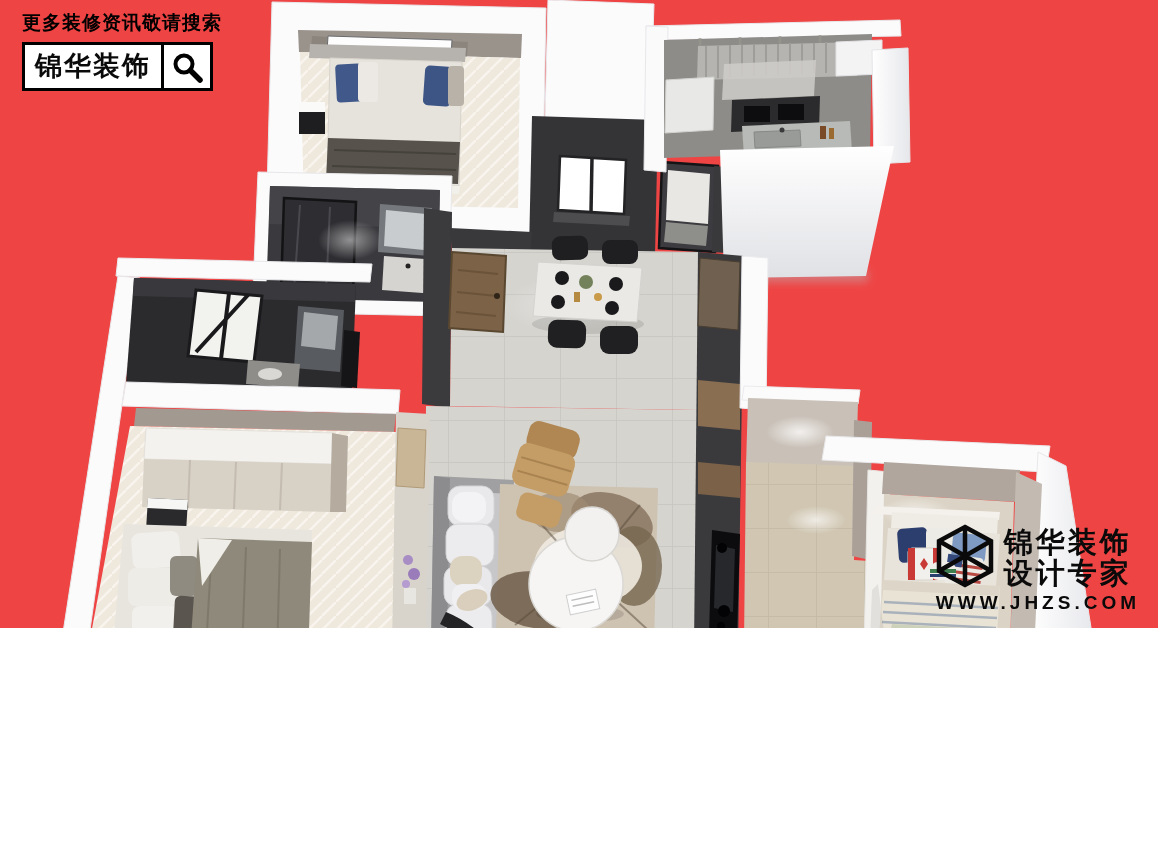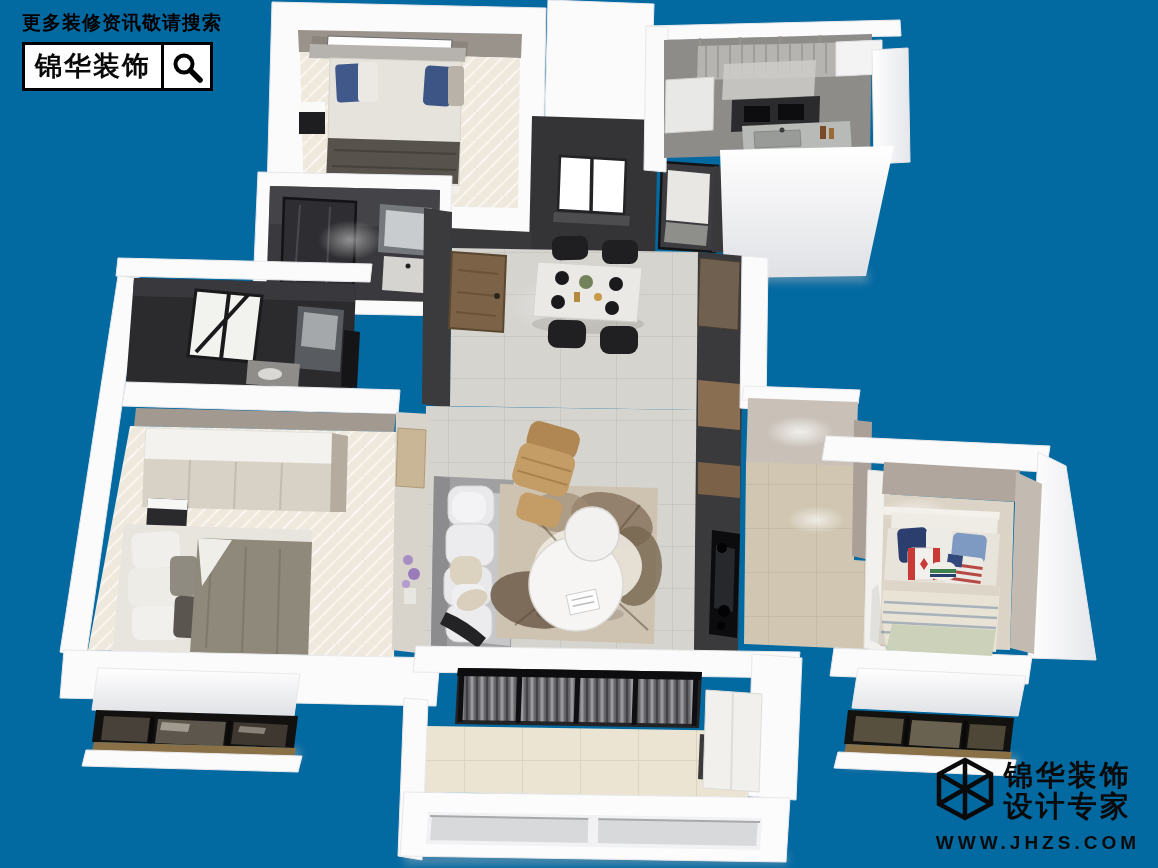--- a/index.html
+++ b/index.html
@@ -1,29 +1,29 @@
 <!DOCTYPE html>
 <html><head>
 <meta charset="utf-8">
 <style>
   html,body{margin:0;padding:0;background:#ffffff;}
-  .stage{position:relative;width:1158px;height:868px;background:#0369a1;overflow:hidden;
+  .stage{position:relative;width:1158px;height:628px;background:#ef4444;overflow:hidden;
          font-family:"Liberation Sans", sans-serif;color:#0a0a0a;}
   .plan{position:absolute;left:0;top:0;width:1158px;height:868px;}
   
   .watermark{position:absolute;left:22px;top:10px;}
   .wm-tagline{font-size:19px;font-weight:bold;letter-spacing:1px;color:#000;}
   .wm-box{margin-top:6px;display:flex;align-items:stretch;border:3px solid #000;background:#fff;width:max-content;}
   .wm-brand{font-size:27px;font-weight:bold;letter-spacing:2px;padding:3px 10px 4px 10px;display:flex;align-items:center;}
   .wm-icon{display:flex;align-items:center;justify-content:center;width:46px;border-left:3px solid #000;}
   
   .brandmark{position:absolute;right:18px;bottom:14px;}
   .bm-top{display:flex;align-items:center;gap:10px;}
   .bm-text{font-weight:bold;font-size:29px;line-height:1.08;letter-spacing:3px;white-space:nowrap;}
-  .bm-url{font-weight:bold;font-size:19px;letter-spacing:4px;margin-top:7px;text-align:right;}
+  .bm-url{font-weight:bold;font-size:19px;letter-spacing:4px;margin-top:0;text-align:right;}
 </style>
 </head>
 <body>
 
 <div class="stage">
 
 <svg class="plan" viewBox="0 0 1158 868" xmlns="http://www.w3.org/2000/svg">
   <defs>
     <linearGradient id="gWall" x1="0" y1="0" x2="0" y2="1">
       <stop offset="0" stop-color="#ffffff"></stop>

